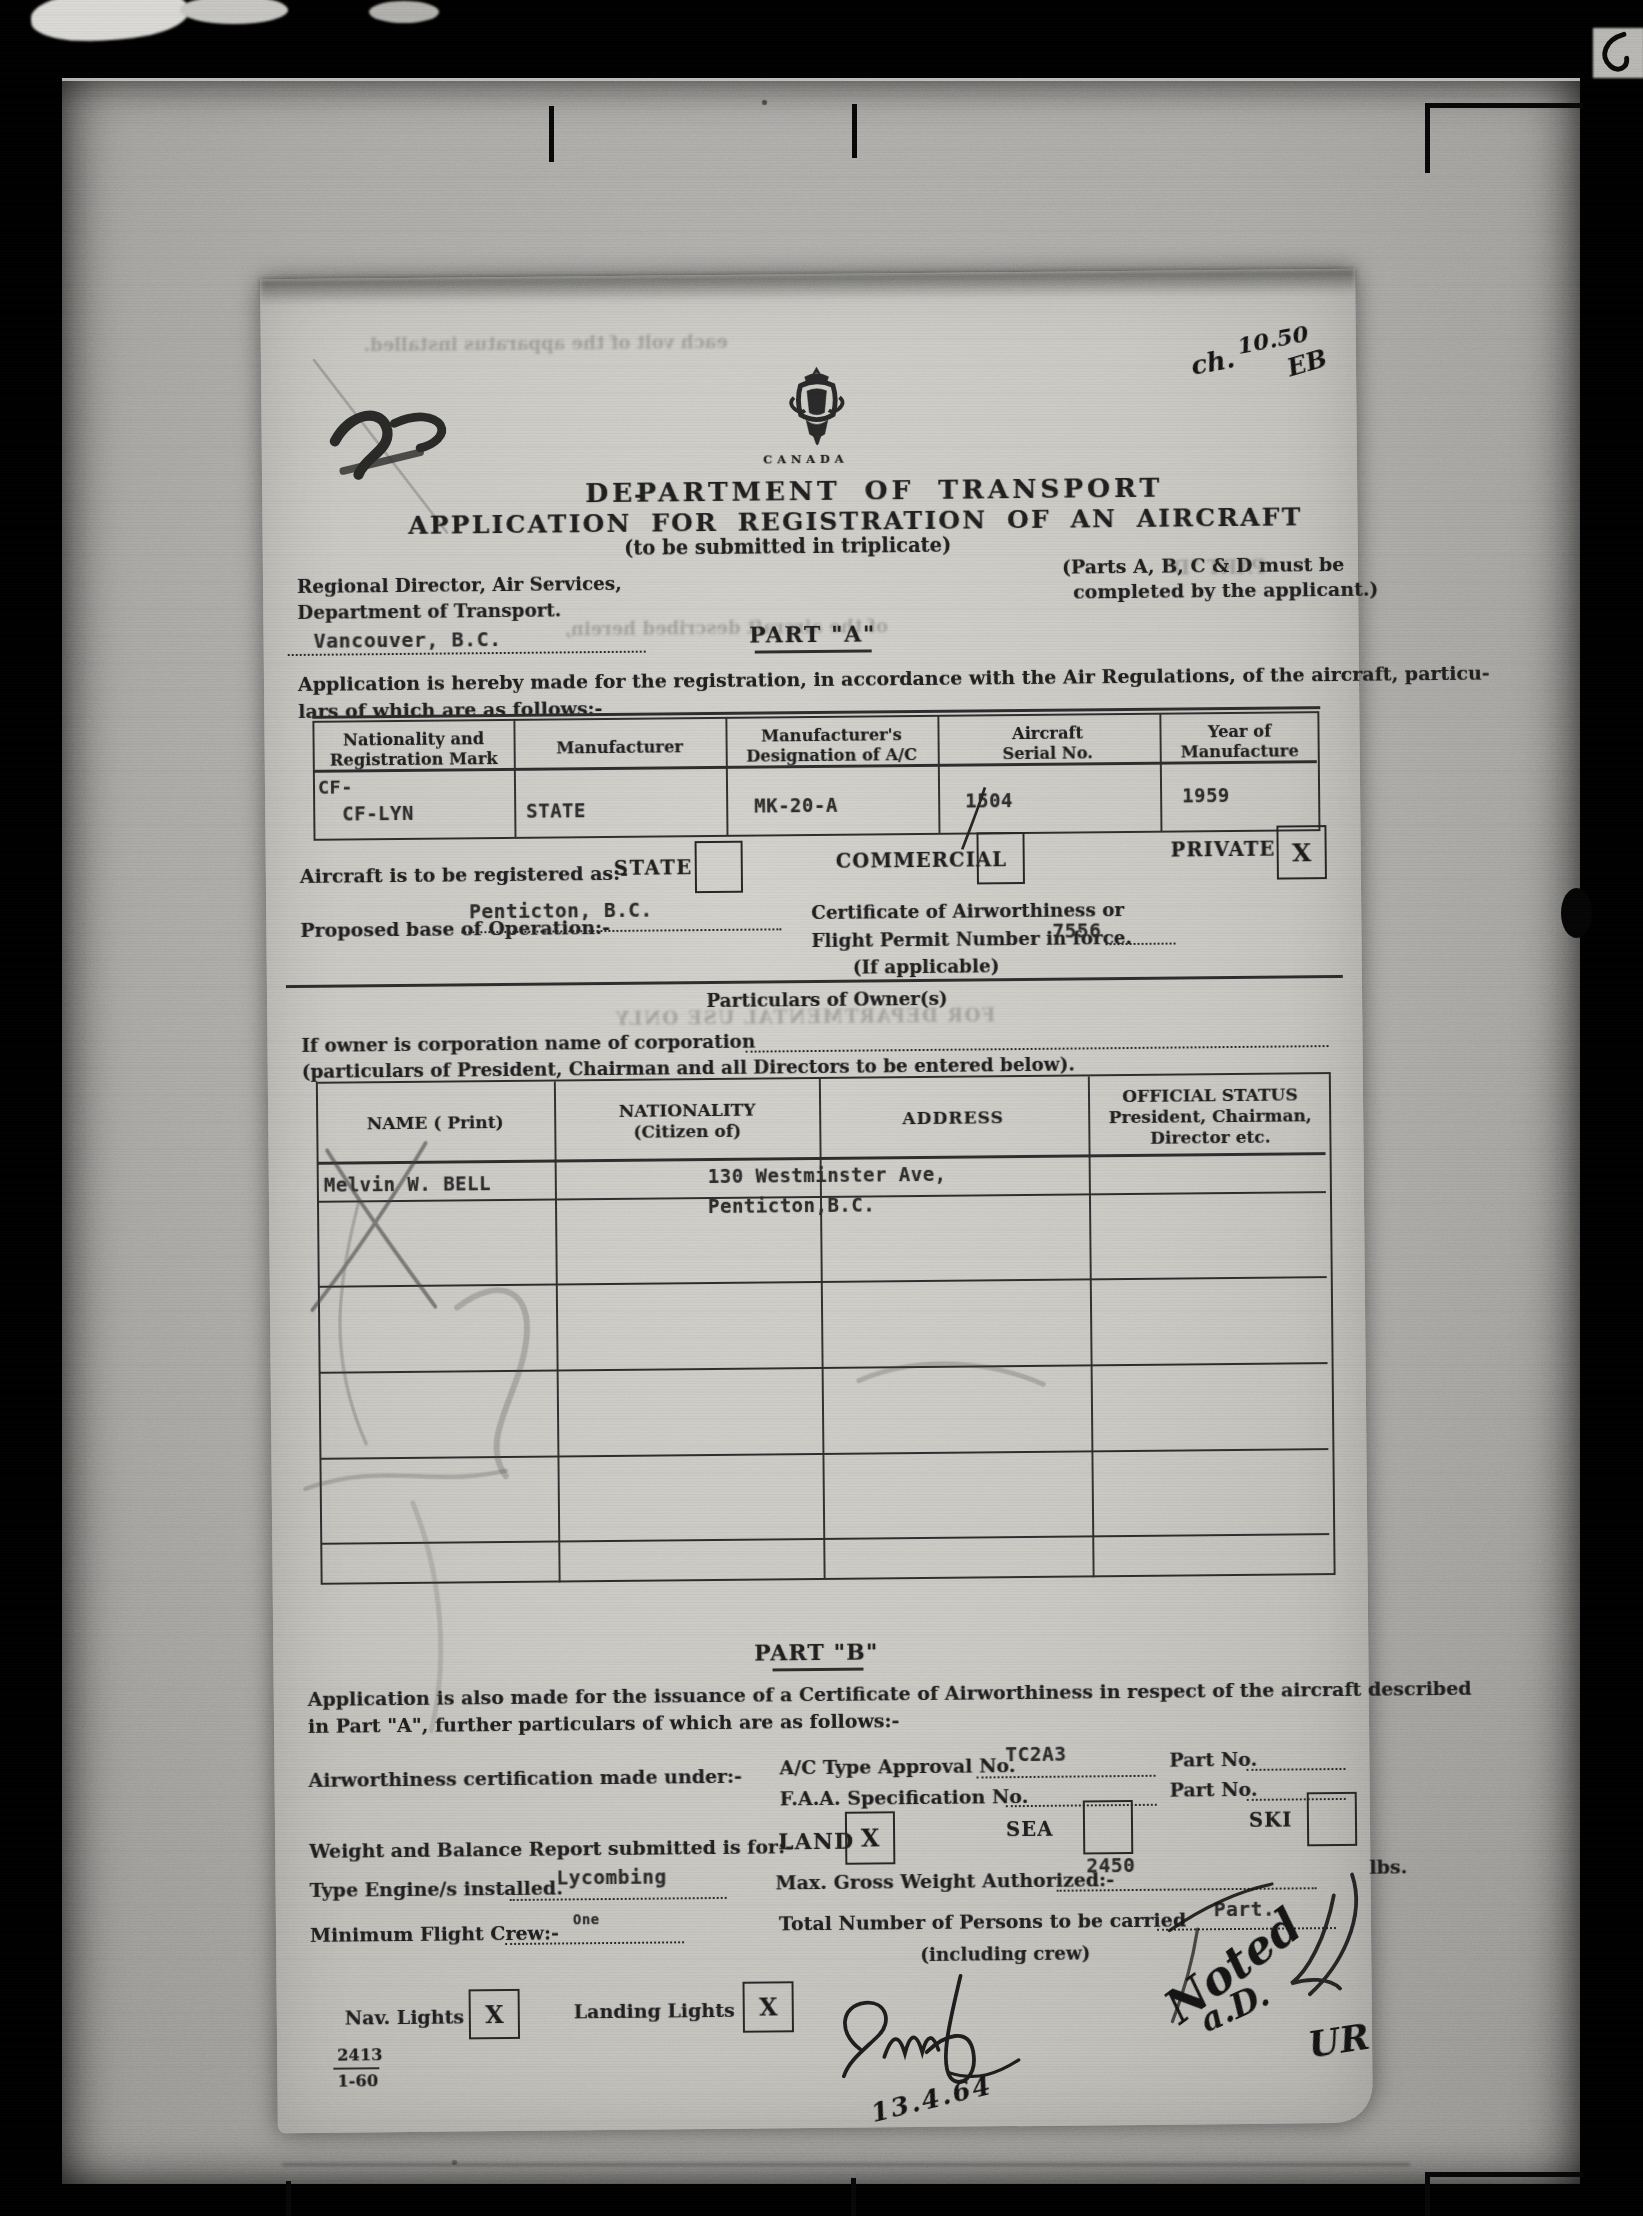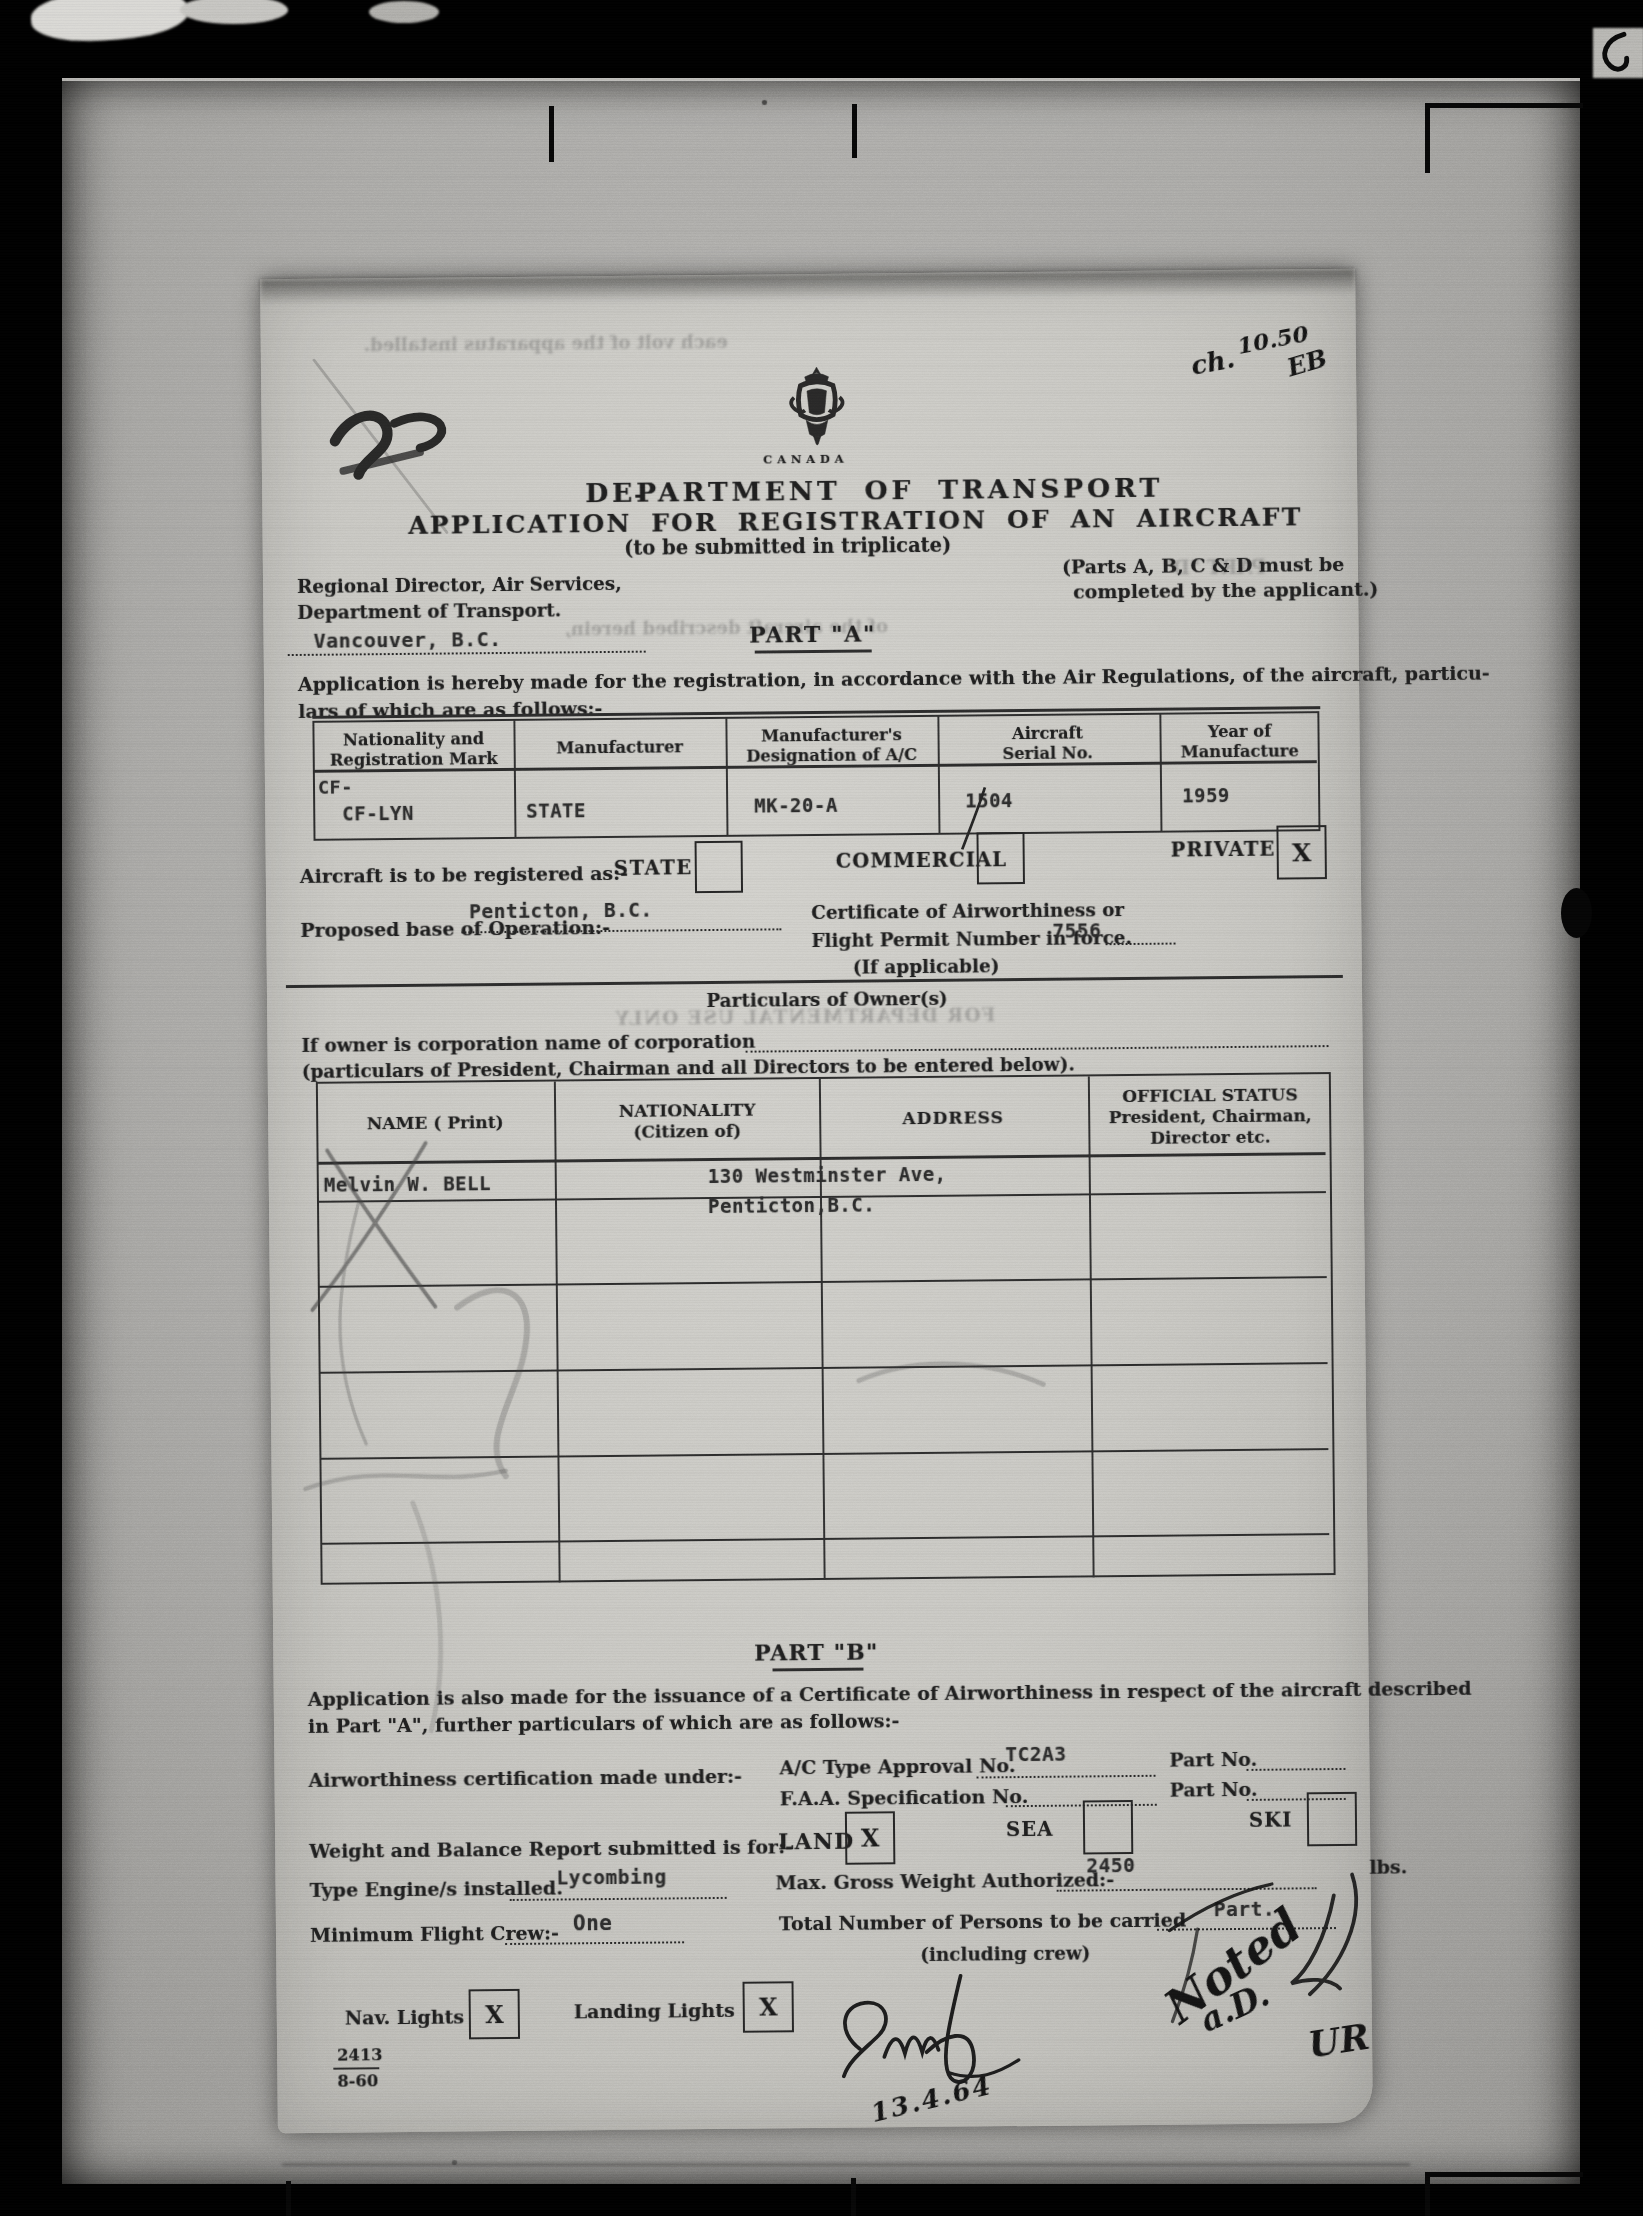--- a/index.html
+++ b/index.html
@@ -209,35 +209,35 @@
 
     <span class="t print" style="left:34px;top:1600px;font-size:19px;">Type Engine/s installed.</span>
     <span class="t typed" style="left:281px;top:1590px;font-size:19.5px;">Lycombing</span>
     <div class="dots" style="left:234px;top:1622px;width:217px;"></div>
     <span class="t print" style="left:500px;top:1597px;font-size:19px;">Max. Gross Weight Authorized:-</span>
     <span class="t typed" style="left:811px;top:1583px;font-size:19.5px;">2450</span>
     <div class="dots" style="left:781px;top:1618px;width:260px;"></div>
     <span class="t print" style="left:1046px;top:1587px;font-size:19px;margin-left:48px;">lbs.</span>
 
     <span class="t print" style="left:34px;top:1645px;font-size:19px;">Minimum Flight Crew:-</span>
-    <span class="t typed" style="left:297px;top:1635px;font-size:21px;">One</span>
+    <span class="t typed" style="left:297px;top:1635px;font-size:14px;">One</span>
     <div class="dots" style="left:229px;top:1666px;width:179px;"></div>
     <span class="t print" style="left:503px;top:1638px;font-size:19px;">Total Number of Persons to be carried</span>
     <span class="t typed" style="left:938px;top:1628px;font-size:19.5px;">Part.</span>
     <div class="dots" style="left:881px;top:1658px;width:179px;"></div>
     <span class="t print" style="left:644px;top:1671px;font-size:18.4px;">(including crew)</span>
 
     <span class="t print" style="left:68px;top:1728px;font-size:19px;">Nav. Lights</span>
     <div class="cbx" style="left:192px;top:1712px;width:47px;height:46px;font-size:24px;">X</div>
     <span class="t print" style="left:297px;top:1724px;font-size:19px;">Landing Lights</span>
     <div class="cbx" style="left:466px;top:1707px;width:47px;height:47px;font-size:24px;">X</div>
 
     <span class="t print" style="left:60px;top:1767px;font-size:16.3px;">2413</span>
     <div class="hline" style="left:56px;top:1789px;width:46px;height:2.2px;"></div>
-    <span class="t print" style="left:60px;top:1793px;font-size:16.3px;">8-60</span>
+    <span class="t print" style="left:60px;top:1793px;font-size:16.3px;">1-60</span>
 
     <span class="t hand" style="left:930px;top:77px;font-size:26px;transform:rotate(-10deg);">ch.</span>
     <span class="t hand" style="left:976px;top:56px;font-size:23px;transform:rotate(-10deg);">10.50</span>
     <span class="t hand" style="left:1026px;top:79px;font-size:25px;transform:rotate(-16deg);">EB</span>
     <span class="t hand" style="left:592px;top:1811px;font-size:26px;transform:rotate(-13deg);letter-spacing:2.2px;">13.4.64</span>
     <span class="t hand" style="left:879px;top:1669px;font-size:46px;transform:rotate(-36deg);">Noted</span>
     <span class="t hand" style="left:922px;top:1718px;font-size:33px;transform:rotate(-24deg);">a.D.</span>
     <span class="t hand" style="left:1031px;top:1750px;font-size:36px;transform:rotate(-8deg);">UR</span>
 
     <svg class="overlay" width="1095" height="1854" viewBox="0 0 2020 3420">

